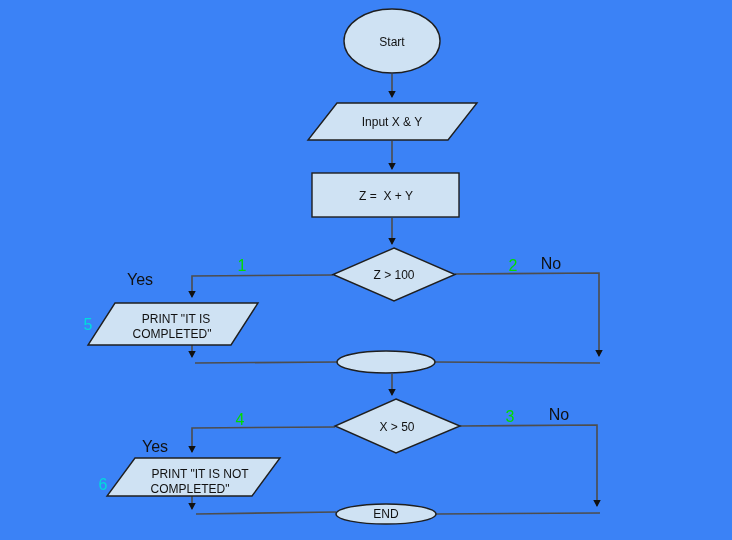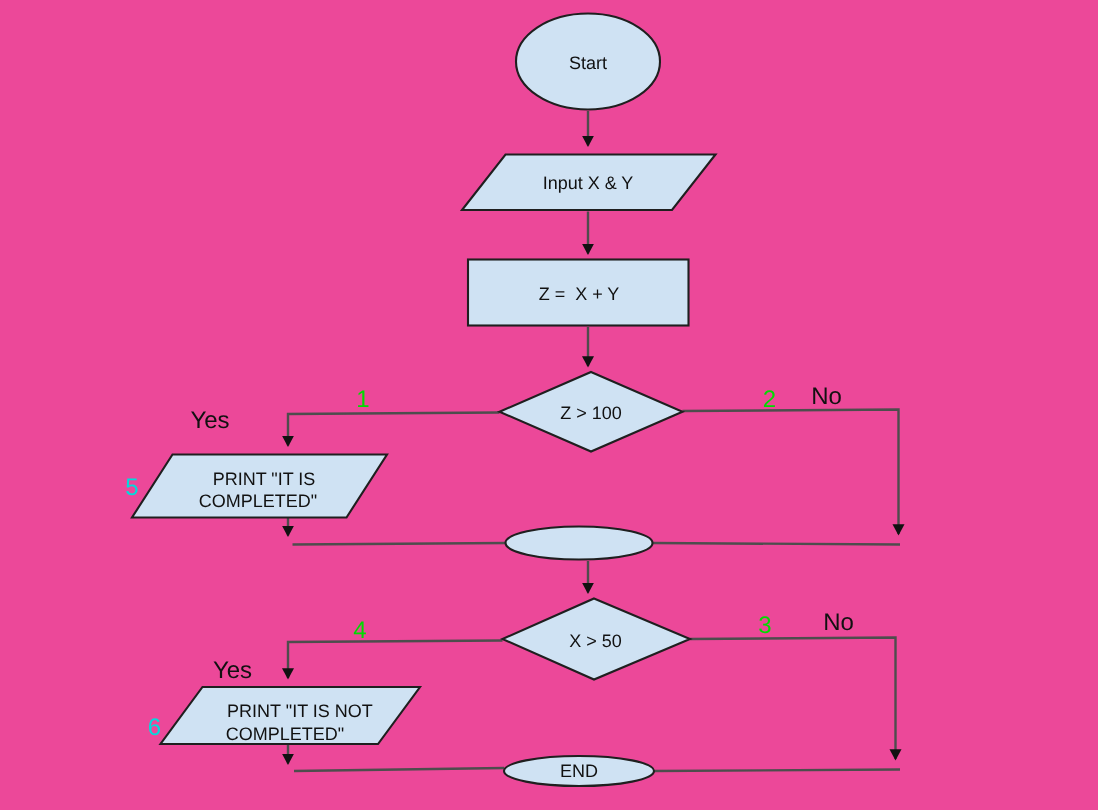--- a/index.html
+++ b/index.html
@@ -1,16 +1,16 @@
 <!DOCTYPE html>
 <html><head>
 <meta charset="utf-8">
 <style>
   html,body{margin:0;padding:0;background:#ffffff;}
-  .canvas{position:relative;width:732px;height:540px;background:#ec4899;overflow:hidden;}
+  .canvas{position:relative;width:732px;height:540px;background:#3b82f6;overflow:hidden;}
   svg{display:block;}
   .shape{fill:#cfe2f3;stroke:#1f1f1f;stroke-width:1.4px;}
   .edge{fill:none;stroke:#4d4d4d;stroke-width:1.6px;}
   .nlabel{font-family:"Liberation Sans",sans-serif;font-size:12px;fill:#111;text-anchor:middle;white-space:pre;}
   .elabel{font-family:"Liberation Sans",sans-serif;font-size:16px;fill:#111;text-anchor:middle;}
   .num{font-family:"Liberation Sans",sans-serif;font-size:16px;text-anchor:middle;}
 </style>
 </head>
 <body>
 

